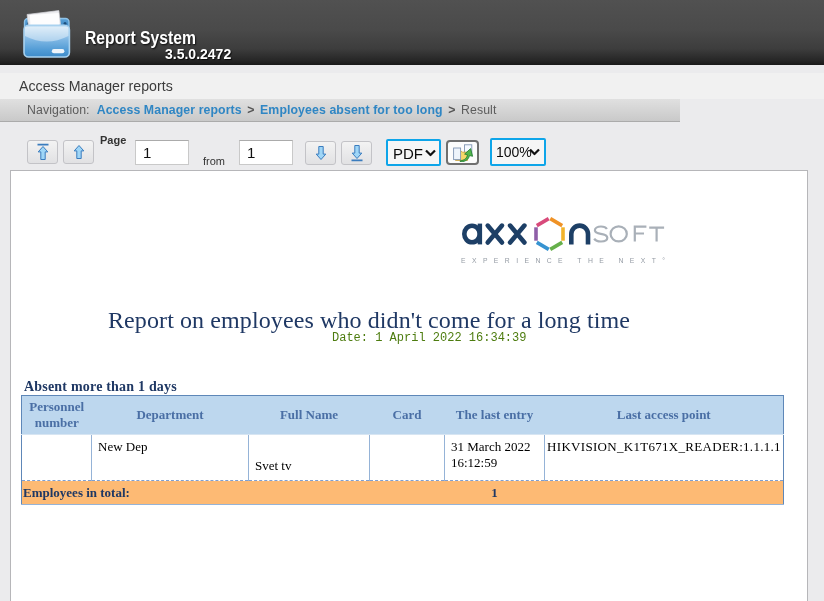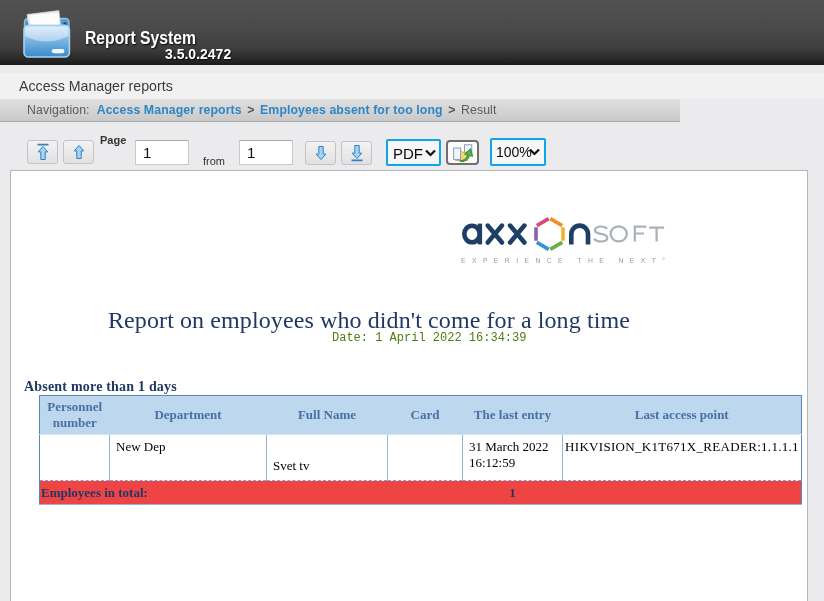--- a/index.html
+++ b/index.html
@@ -30,29 +30,29 @@
   #expbtn { position:absolute; left:446px; top:140px; width:33px; height:25px; background:#fcfcfc;
             border:2px solid #6f6f6f; border-radius:4px; }
   #page { position:absolute; left:10px; top:170px; width:798px; height:460px; background:#fff;
           border:1px solid #b6b6b9; border-bottom:none; }
   #rtitle { position:absolute; left:97px; top:112px; font-family:"Liberation Serif",serif;
             font-size:24px; letter-spacing:0.1px; color:#1f3864; white-space:nowrap;margin-top:24px; }
   #rdate { position:absolute; left:321px; top:160px; font-family:Liberation Mono, monospace;
            font-size:12px; color:#4d7c0f; white-space:nowrap; }
   #rsub { position:absolute; left:13px; top:208px; font-family:"Liberation Serif",serif;
           font-size:14px; font-weight:bold; color:#1f3864; letter-spacing:0.2px; }
-  #rtab { position:absolute; left:28px; top:224px; width:762px; border-collapse:collapse;
+  #rtab { position:absolute; left:10px; top:224px; width:762px; border-collapse:collapse;
           table-layout:fixed; font-family:"Liberation Serif",serif; font-size:13px; }
   #rtab td { overflow:hidden; }
   #rtab tr.h td { background:#bdd7ee; color:#4a6fa5; font-weight:bold; text-align:center;
                   height:39px; vertical-align:middle; line-height:1.22; border-bottom:1px solid #d7e5f2; }
   #rtab tr.d td { height:46px; color:#000; border-left:1px solid #95b3d7;
                   border-bottom:1px dashed #7f9fd1; vertical-align:top; padding:4px 0 0 6px; }
   #rtab tr.d td:first-child { border-left:none; }
-  #rtab tr.f td { height:24px; background:#ef4444; color:#1f3864; font-weight:bold; vertical-align:middle; }
+  #rtab tr.f td { height:24px; background:#fdba74; color:#1f3864; font-weight:bold; vertical-align:middle; }
   table, #rtab { border:1px solid #5e87b8; border-bottom-color:#95b3d7; }
 </style>
 </head>
 <body>
 <div id="hdr">
   <svg width="62" height="64" viewBox="0 0 62 64" style="position:absolute;left:18px;top:3px">
     <defs>
       <linearGradient id="fg" x1="0" y1="0" x2="0" y2="1">
         <stop offset="0" stop-color="#cfe5f6"></stop>
           <stop offset="0.45" stop-color="#7fb7e4"></stop>

